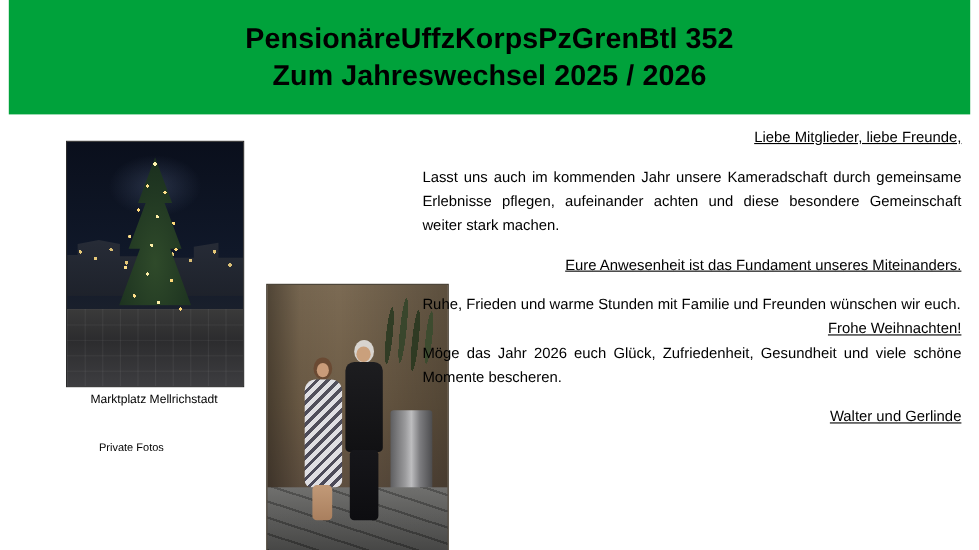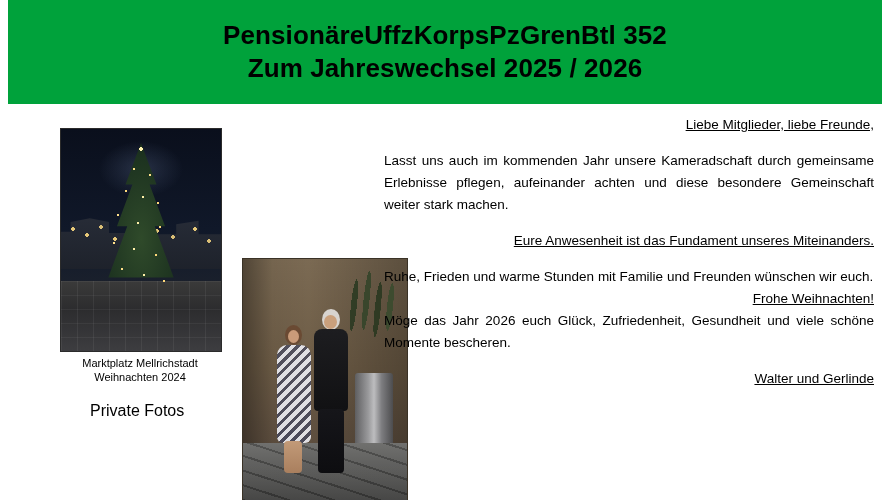--- a/index.html
+++ b/index.html
@@ -148,21 +148,21 @@
     text-align: center;
     color: #000;
     font-size: 11px;
     line-height: 14px;
   }
   .credit {
     position: absolute;
     left: 42px;
     top: 292px;
     color: #000;
-    font-size: 16px;
+    font-size: 10px;
   }
 
   
   .photo-couple {
     left: 194px;
     top: 148px;
     width: 164px;
     height: 242px;
     border: 1px solid #3a3226;
     background: linear-gradient(#5b4a3a 0%, #6a5743 40%, #4d4034 100%);
@@ -299,21 +299,20 @@
     <div class="tree-buildings"></div>
     <div class="tree-windows"></div>
     <div class="tree-ground"></div>
     <div class="tree-ground-lines"></div>
     <div class="tree-shape"></div>
     <div class="tree-lights"></div>
   </div>
 
   <div class="caption">
     <div>Marktplatz Mellrichstadt</div>
-    <div>Weihnachten 2024</div>
   </div>
 
   <div class="credit">Private Fotos</div>
 
   <div class="photo photo-couple">
     <div class="couple-wall"></div>
     <div class="couple-plant"></div>
     <div class="couple-vase"></div>
     <div class="couple-floor"></div>
     <div class="fig fig-woman">

